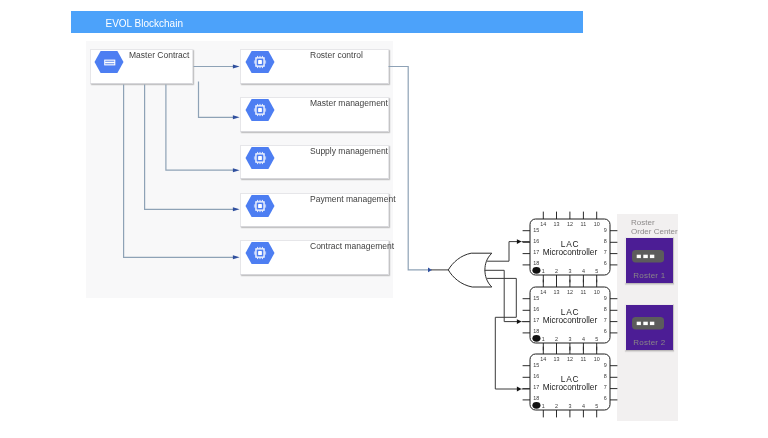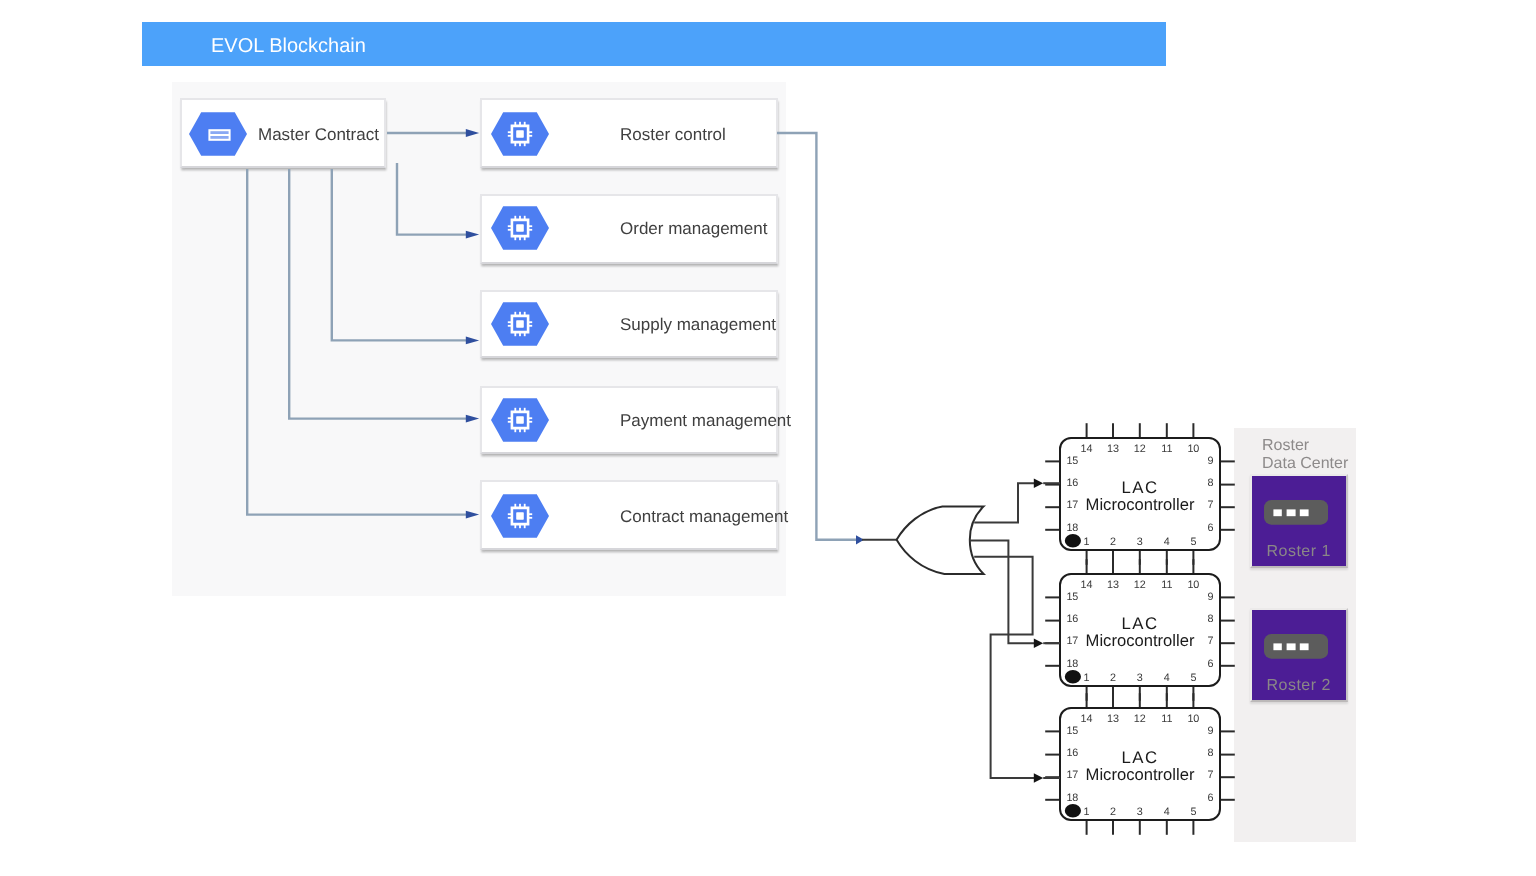--- a/index.html
+++ b/index.html
@@ -8,21 +8,21 @@
   svg{display:block;}
 
   
   #banner{position:absolute;left:71px;top:11px;width:512px;height:22px;background:#4ca2fa;}
   #banner-title{position:absolute;left:34.5px;top:1.8px;height:22px;line-height:22px;color:#ffffff;font-size:10px;}
 
   
   #left-panel{position:absolute;left:85.5px;top:40.5px;width:307.5px;height:257px;background:#f8f8f9;}
 
   
-  .node{position:absolute;background:#ffffff;border:1px solid #e6e6e9;border-bottom-color:#d6d6da;box-shadow:0.6px 1.3px 1.1px rgba(0,0,0,.26);display:flex;align-items:center;box-sizing:border-box;}
+  .node{position:absolute;background:#ffffff;border:1px solid #e6e6e9;border-bottom-color:#d6d6da;box-shadow:0.6px 1.3px 1.1px rgba(0,0,0,.26);display:flex;align-items:flex-start;box-sizing:border-box;}
   .node .hexwrap{width:30px;height:24px;flex:0 0 30px;}
   .node .lbl{font-size:8.5px;color:#3f3f3f;white-space:nowrap;}
   #mc-node{left:90px;top:49px;width:103px;height:35px;}
   #mc-node .hexwrap{margin-left:3px;}
   #mc-node .lbl{margin-left:5px;}
   .card{position:absolute;left:239.5px;width:149px;height:34.5px;}
   .card .hexwrap{margin-left:4px;}
   .card .lbl{margin-left:3.5px;padding-left:32px;}
 
   
@@ -96,21 +96,21 @@
             <rect x="16.9" y="16.5" width="0.9" height="1.6"></rect>
    <rect x="8.9" y="10.65" width="1.6" height="0.9"></rect>
             <rect x="8.9" y="12.45" width="1.6" height="0.9"></rect>
    <rect x="19.5" y="10.65" width="1.6" height="0.9"></rect>
             <rect x="19.5" y="12.45" width="1.6" height="0.9"></rect>
   </g>
   <path d="M10.3 7.3 h9.4 v9.4 h-9.4 Z M11.6 8.6 h6.8 v6.8 h-6.8 Z" fill="#ffffff" fill-rule="evenodd"></path>
   <rect x="13.1" y="10.1" width="3.8" height="3.8" rx="0.4" fill="#ffffff"></rect>
 </svg>
       </span>
-    <span class="lbl">Order management</span>
+    <span class="lbl">Master management</span>
   </div>
   <div class="card node" style="top:144.7px">
     <span class="hexwrap chiphex">
         <svg viewBox="0 0 30 24" width="30" height="24">
   <path d="M6.6 1.1 L23.4 1.1 L29.5 12 L23.4 22.9 L6.6 22.9 L0.5 12 Z" fill="#4d7ef2"></path>
   <g fill="#ffffff">
    <rect x="12.2" y="5.9" width="0.9" height="1.6"></rect>
             <rect x="14.55" y="5.9" width="0.9" height="1.6"></rect>
             <rect x="16.9" y="5.9" width="0.9" height="1.6"></rect>
    <rect x="12.2" y="16.5" width="0.9" height="1.6"></rect>
@@ -168,21 +168,21 @@
   <path d="M10.3 7.3 h9.4 v9.4 h-9.4 Z M11.6 8.6 h6.8 v6.8 h-6.8 Z" fill="#ffffff" fill-rule="evenodd"></path>
   <rect x="13.1" y="10.1" width="3.8" height="3.8" rx="0.4" fill="#ffffff"></rect>
 </svg>
       </span>
     <span class="lbl">Contract management</span>
   </div>
 
   <div id="dc-panel"></div>
   <div id="dc-title">
     <div>Roster</div>
-    <div>Data Center</div>
+    <div>Order Center</div>
   </div>
 
   <div class="rcard" style="top:236.6px">
     <span class="ricon">
         <svg viewBox="0 0 32.1 12.4" width="32.1" height="12.4">
   <rect x="0" y="0" width="32.1" height="12.4" rx="3.7" fill="#5c5c5c"></rect>
   <rect x="4.7" y="4.7" width="4.2" height="3.4" fill="#ffffff"></rect>
   <rect x="11.3" y="4.7" width="4.5" height="3.4" fill="#ffffff"></rect>
   <rect x="17.9" y="4.7" width="4.4" height="3.4" fill="#ffffff"></rect>
 </svg>

